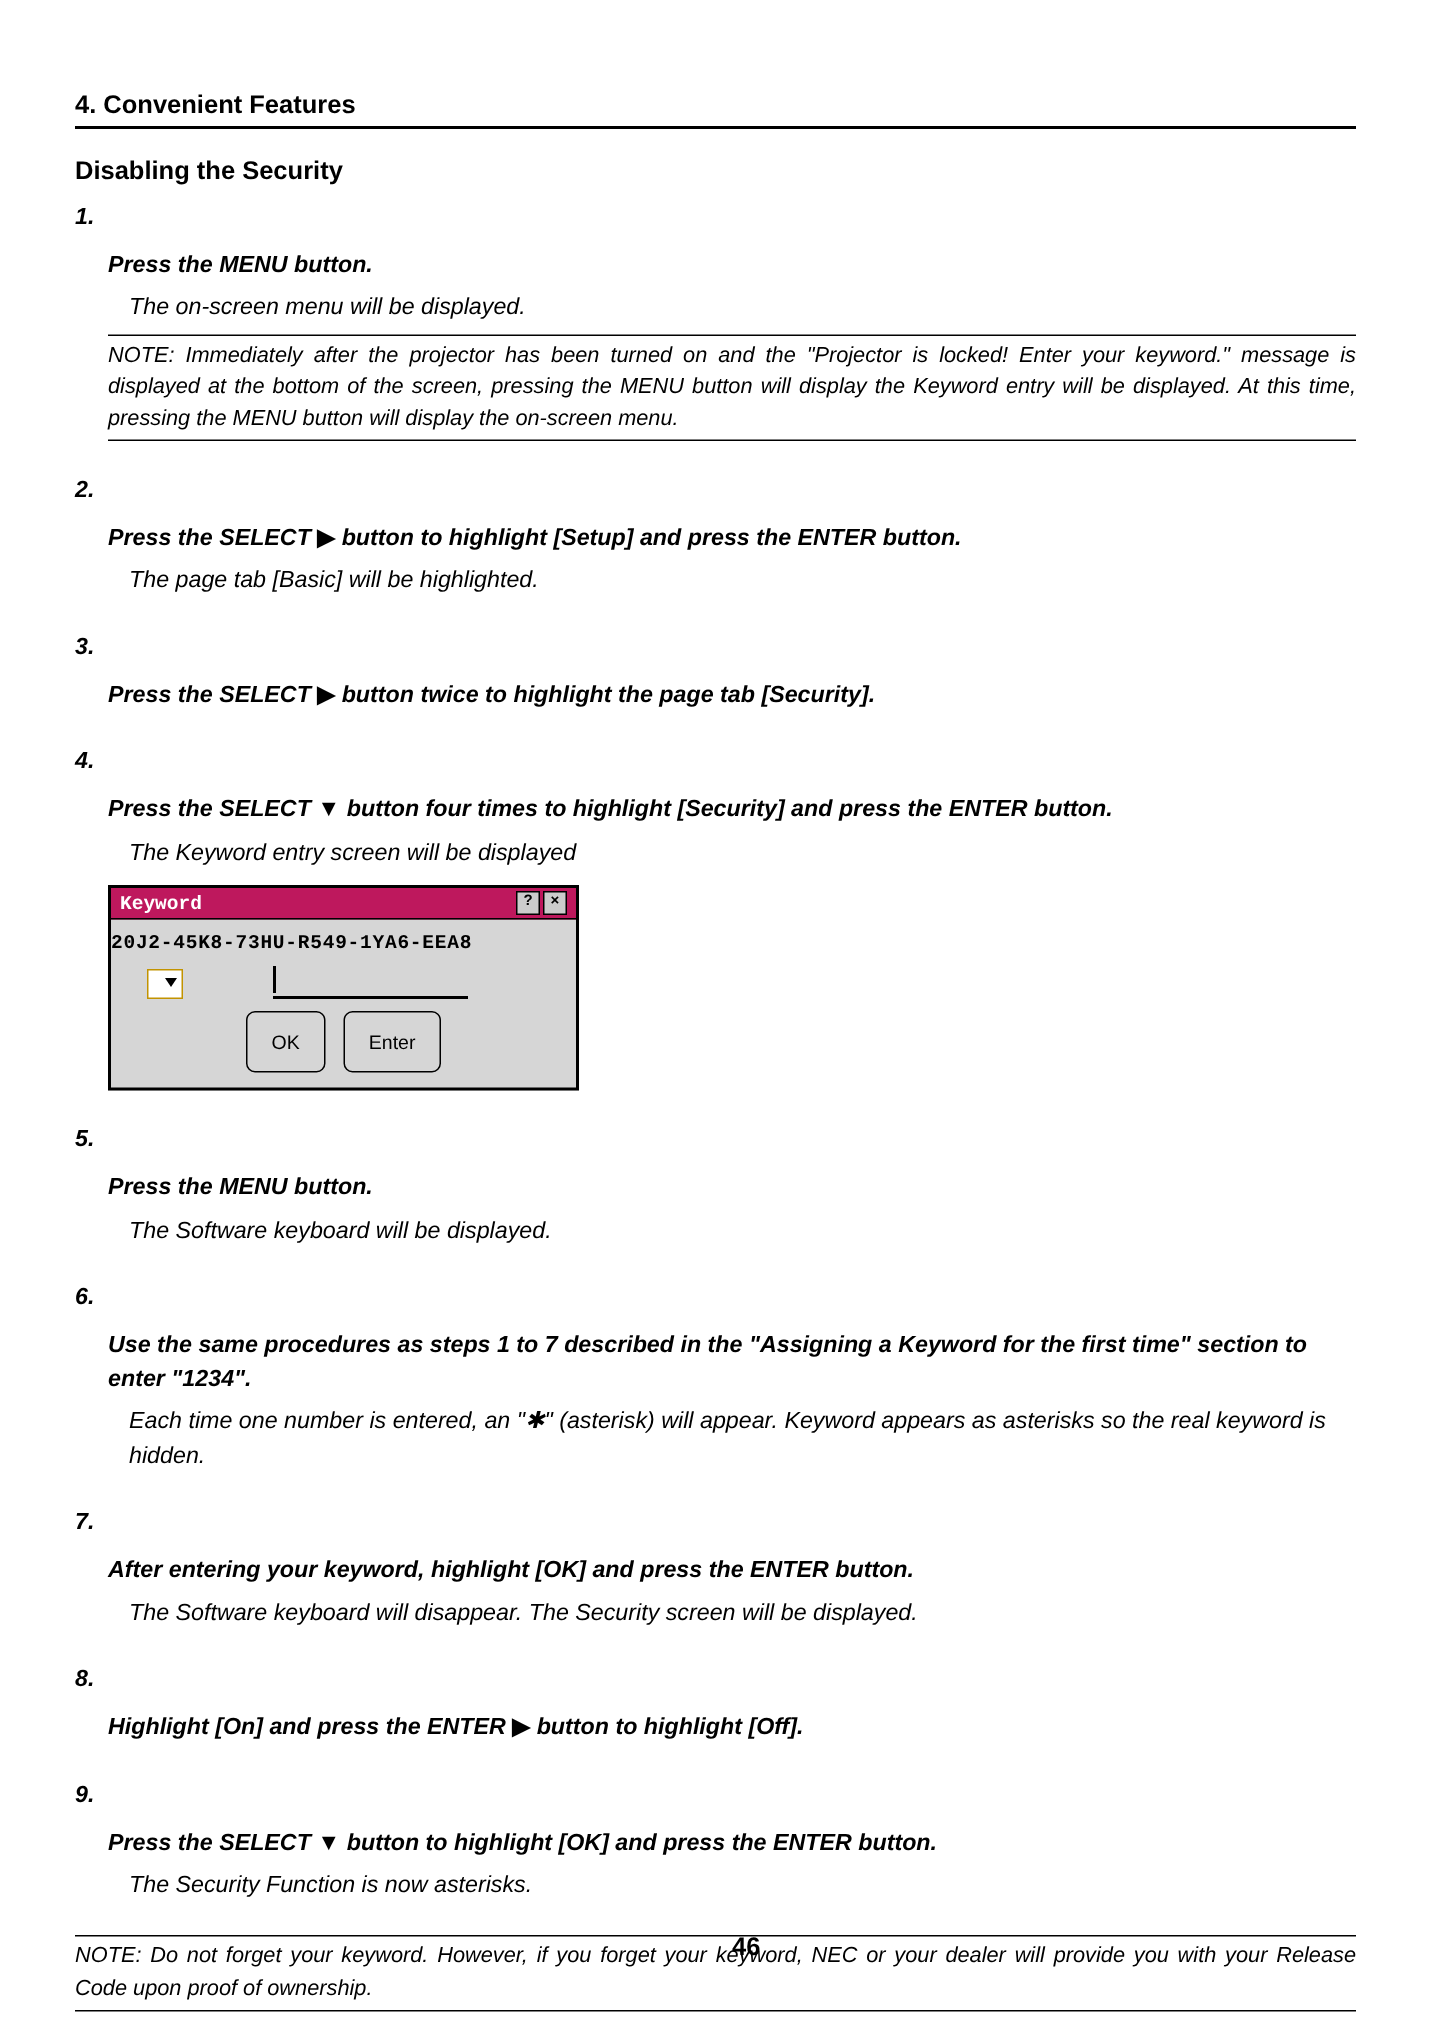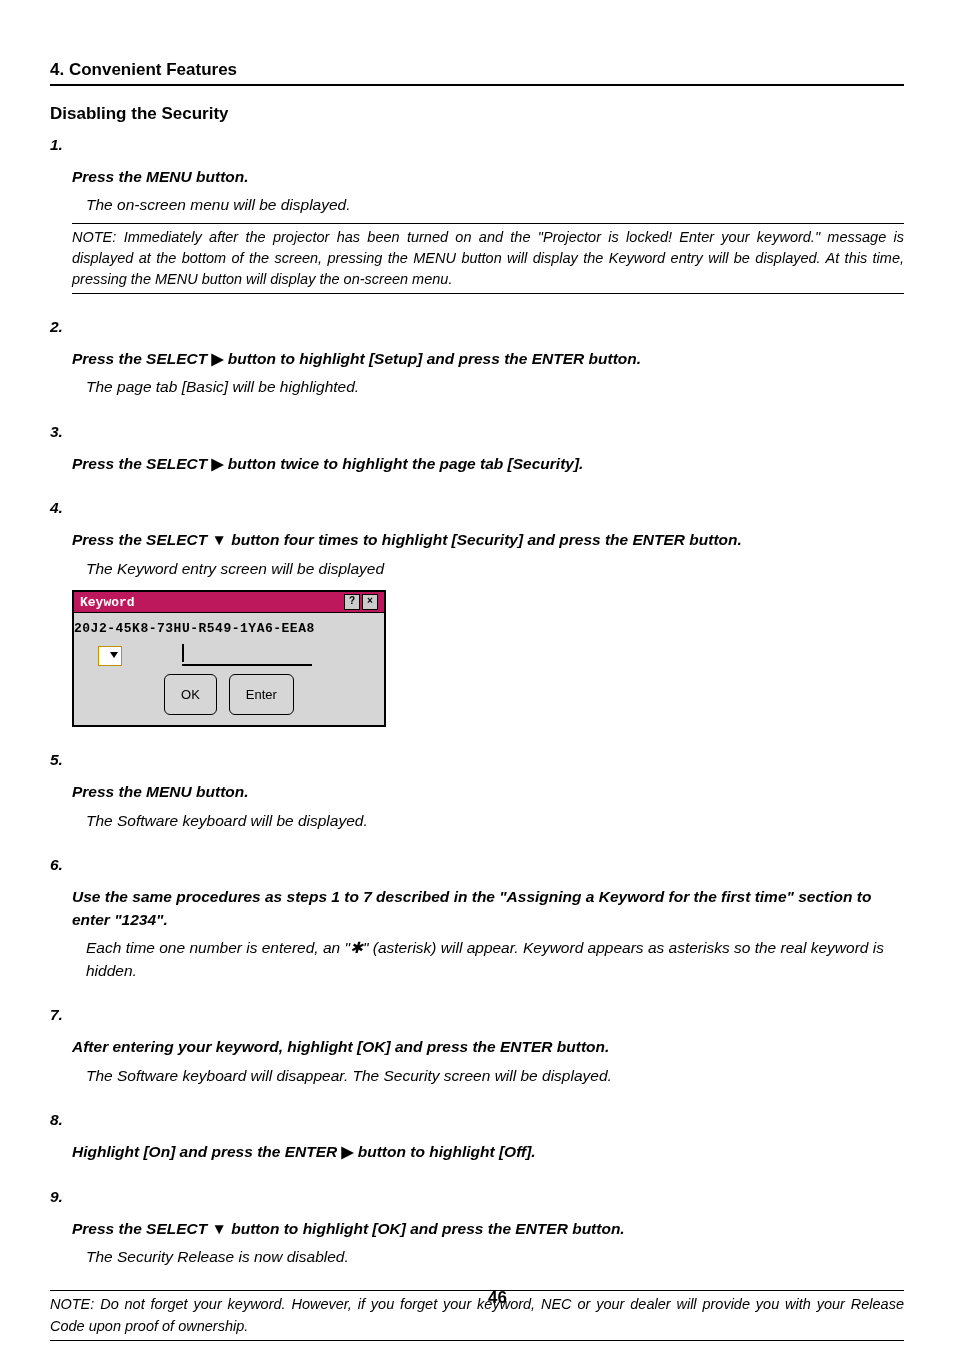--- a/index.html
+++ b/index.html
@@ -274,21 +274,21 @@
       </div>
     </li>
 
     <li>
       <div class="step-head">
         <span class="step-num">9.</span>
         <span class="step-text">
           <span>Press the SELECT </span><span class="arrow">▼</span><span> button to highlight [OK] and press the ENTER button.</span>
         </span>
       </div>
-      <div class="step-sub">The Security Release is now disabled.</div>
+      <div class="step-sub">The Security Function is now asterisks.</div>
     </li>
 
   </ol>
 
   <div class="note-box noindent">NOTE: Do not forget your keyword. However, if you forget your keyword, NEC or your dealer will provide you with your Release Code upon proof of ownership.</div>
 
   <div class="page-num">46</div>
 </div>
 
 </body></html>

